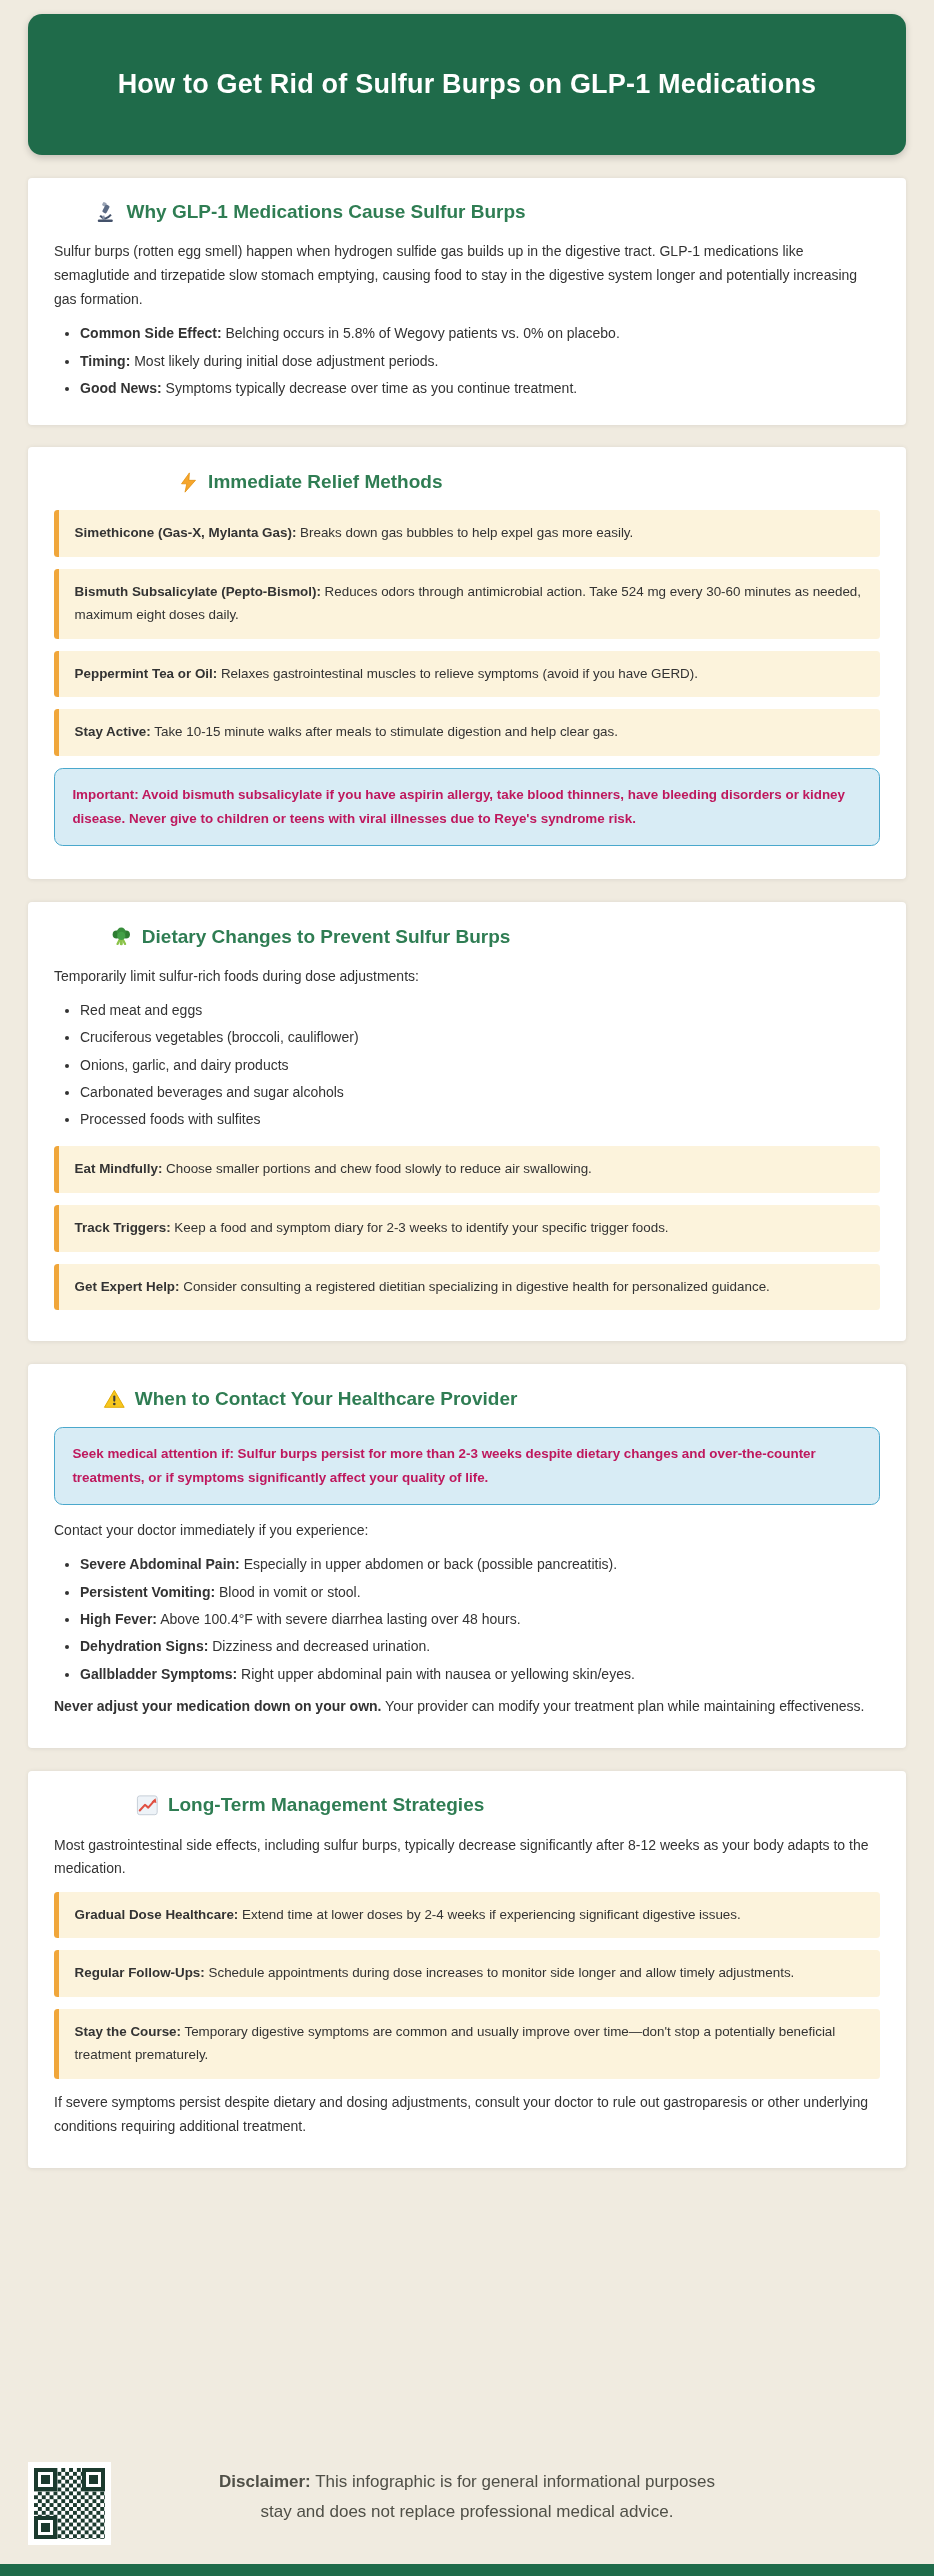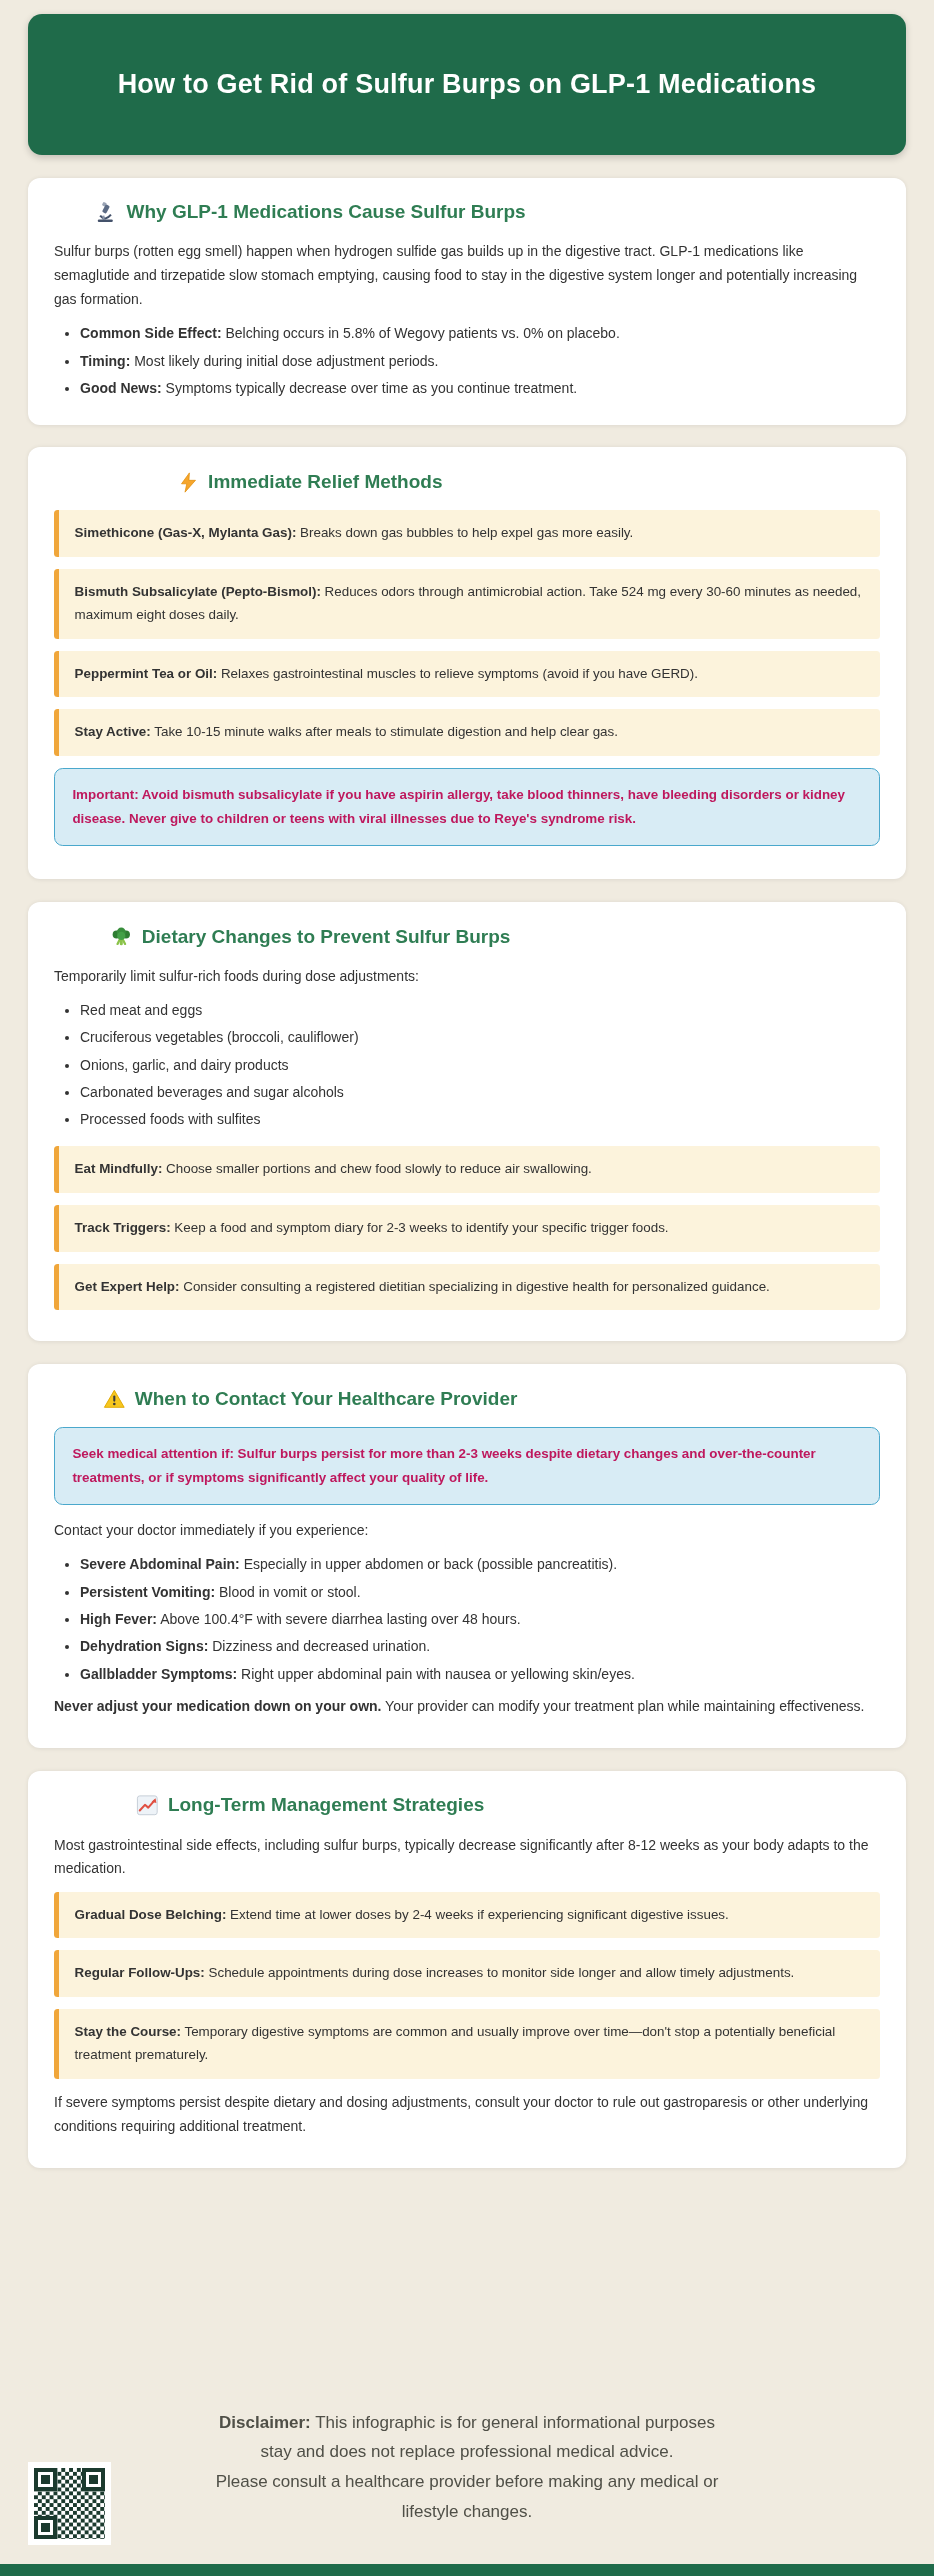--- a/index.html
+++ b/index.html
@@ -12,21 +12,21 @@
   .page { flex:1; display:flex; flex-direction:column; padding:14px 28px 0; }
 
   .hero {
     background:var(--header-green, #1f6b4a); border-radius:14px; height:141px;
     display:flex; align-items:center; justify-content:center;
     margin-bottom:22.6px; box-shadow:0 2.6px 7px rgba(0,0,0,.18);
   }
   .hero h1 { color:#fff; font-size:27px; font-weight:bold; text-align:center; padding:0 61px; line-height:1.35; letter-spacing:0.2px; }
 
   .card {
-    background:#fff; border-radius:12px; padding:22.6px 26px 19px;
+    background:#fff; border-radius:4px; padding:22.6px 26px 19px;
     margin-bottom:22.6px; box-shadow:0 0.9px 4.3px rgba(0,0,0,.08);
   }
 
   .sec-head {
     display:flex; align-items:center; justify-content:center; gap:9.5px;
     width:62%; margin-bottom:15.6px;
     color:var(--heading-green, #2f7d53); font-size:19px; font-weight:bold; line-height:1.3;
   }
   .sec-head .icon { display:inline-flex; flex:0 0 auto; }
 
@@ -172,36 +172,35 @@
       <span class="icon">
         <svg width="22.6" height="22.6" viewBox="0 0 24 24">
           <rect x="1.5" y="2" width="21" height="20" rx="2.5" fill="#eef3f8" stroke="#c3ccd6" stroke-width="1"></rect>
           <polyline points="4,17.5 9.5,11.5 13,14.5 19.5,7" fill="none" stroke="#e05043" stroke-width="2.2" stroke-linecap="round" stroke-linejoin="round"></polyline>
           <polygon points="20.8,4.6 21.6,9.6 16.6,8.2" fill="#e05043"></polygon>
         </svg>
       </span>
       <span>Long-Term Management Strategies</span>
     </h2>
     <p class="body">Most gastrointestinal side effects, including sulfur burps, typically decrease significantly after 8-12 weeks as your body adapts to the medication.</p>
-    <div class="tip"><strong>Gradual Dose Belching:</strong><span> Extend time at lower doses by 2-4 weeks if experiencing significant digestive issues.</span></div>
+    <div class="tip"><strong>Gradual Dose Healthcare:</strong><span> Extend time at lower doses by 2-4 weeks if experiencing significant digestive issues.</span></div>
     <div class="tip"><strong>Regular Follow-Ups:</strong><span> Schedule appointments during dose increases to monitor side longer and allow timely adjustments.</span></div>
     <div class="tip"><strong>Stay the Course:</strong><span> Temporary digestive symptoms are common and usually improve over time—don't stop a potentially beneficial treatment prematurely.</span></div>
     <p class="body" style="margin-top:3.5px;">If severe symptoms persist despite dietary and dosing adjustments, consult your doctor to rule out gastroparesis or other underlying conditions requiring additional treatment.</p>
   </section>
 
   <footer class="footer">
     <div class="qr">
       <div class="qr-modules"></div>
       <div class="finder f-tl"></div>
       <div class="finder f-tr"></div>
       <div class="finder f-bl"></div>
     </div>
     <div class="disclaimer">
       <div><strong>Disclaimer:</strong><span> This infographic is for general informational purposes</span></div>
       <div><span>stay and does not replace professional medical advice.</span></div>
-      <div><span>Please consult a healthcare provider before making any medical or lifestyle changes.</span></div>
     </div>
   </footer>
 
 </div>
 
 <div class="bottom-bar"></div>
 
 
 </body></html>

